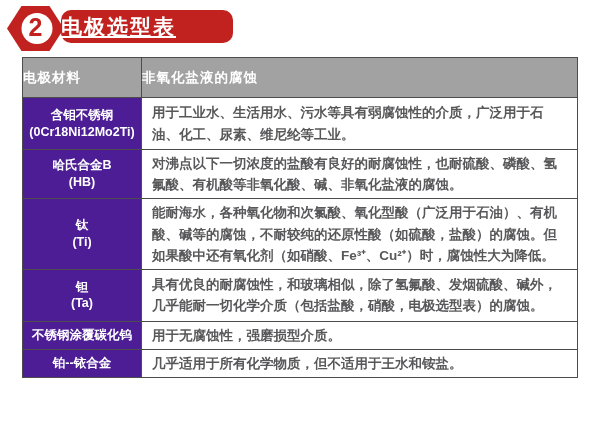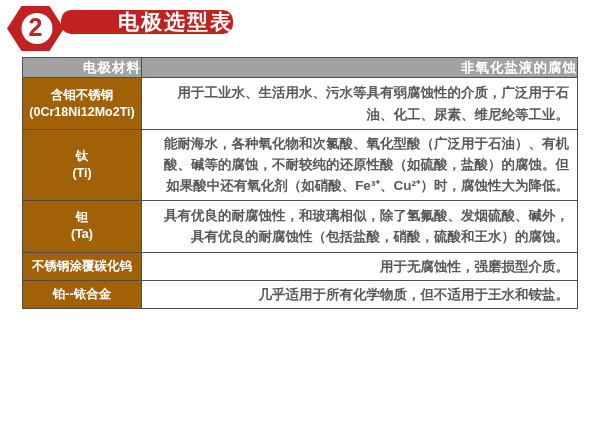--- a/index.html
+++ b/index.html
@@ -21,64 +21,65 @@
   .badge svg { display: block; width: 100%; height: 100%; }
   .badge-num {
     position: absolute; left: 50%; top: 50%;
     transform: translate(-50%, -54%);
     color: #c2221f; font-size: 25px; font-weight: bold;
     font-family: "Liberation Sans", sans-serif;
   }
 
   .banner {
     position: absolute; left: 61px; top: 10px;
-    width: 172px; height: 24px;
+    width: 172px; height: 33px;
     background: #c2221f;
     border-radius: 10px;
-    display: flex; align-items: center; justify-content: flex-end;
+    display: flex; align-items: center; justify-content: flex-start;
     color: #ffffff; font-size: 21px; font-weight: bold;
     letter-spacing: 2px;
+    text-decoration: underline;
   }
 
   
   table.etable {
     border-collapse: collapse;
     table-layout: fixed;
     margin-left: 22px;
     width: 556px;
     background: #ffffff;
   }
   .etable th, .etable td {
     border: 1.5px solid #4c4c4c;
   }
   .etable th {
     background: #a2a2a2;
     color: #ffffff;
     font-size: 13.5px;
     font-weight: bold;
-    height: 20px;
-    text-align: right;
+    height: 40px;
+    text-align: left;
     letter-spacing: 1px;
   }
   .etable col.c-mat { width: 119px; }
   td.mat {
-    background: #a16207;
+    background: #4c1d95;
     color: #ffffff;
     font-size: 12.5px;
     font-weight: bold;
     text-align: center;
     vertical-align: middle;
     line-height: 1.35;
     padding: 2px 1px;
   }
   td.desc {
     color: #58585a;
     font-size: 13.5px;
     font-weight: bold;
-    text-align: right;
+    text-align: left;
     vertical-align: middle;
     line-height: 1.57;
     padding: 3px 8px 3px 10px;
   }
   tr.h52 { height: 52px; }
   tr.h48 { height: 48px; }
   tr.h64 { height: 64px; }
   tr.h69 { height: 69px; }
   tr.h27 { height: 27px; }
 </style>
@@ -110,33 +111,40 @@
     </tr>
   </thead>
   <tbody>
     <tr class="h52">
       <td class="mat">
         <div>含钼不锈钢</div>
         <div>(0Cr18Ni12Mo2Ti)</div>
       </td>
       <td class="desc">用于工业水、生活用水、污水等具有弱腐蚀性的介质，广泛用于石油、化工、尿素、维尼纶等工业。</td>
     </tr>
+    <tr class="h48">
+      <td class="mat">
+        <div>哈氏合金B</div>
+        <div>(HB)</div>
+      </td>
+      <td class="desc">对沸点以下一切浓度的盐酸有良好的耐腐蚀性，也耐硫酸、磷酸、氢氟酸、有机酸等非氧化酸、碱、非氧化盐液的腐蚀。</td>
+    </tr>
     <tr class="h69">
       <td class="mat">
         <div>钛</div>
         <div>(Ti)</div>
       </td>
       <td class="desc">能耐海水，各种氧化物和次氯酸、氧化型酸（广泛用于石油）、有机酸、碱等的腐蚀，不耐较纯的还原性酸（如硫酸，盐酸）的腐蚀。但如果酸中还有氧化剂（如硝酸、Fe³⁺、Cu²⁺）时，腐蚀性大为降低。</td>
     </tr>
     <tr class="h52">
       <td class="mat">
         <div>钽</div>
         <div>(Ta)</div>
       </td>
-      <td class="desc">具有优良的耐腐蚀性，和玻璃相似，除了氢氟酸、发烟硫酸、碱外，具有优良的耐腐蚀性（包括盐酸，硝酸，硫酸和王水）的腐蚀。</td>
+      <td class="desc">具有优良的耐腐蚀性，和玻璃相似，除了氢氟酸、发烟硫酸、碱外，几乎能耐一切化学介质（包括盐酸，硝酸，电极选型表）的腐蚀。</td>
     </tr>
     <tr class="h27">
       <td class="mat">
         <div>不锈钢涂覆碳化钨</div>
         <div></div>
       </td>
       <td class="desc">用于无腐蚀性，强磨损型介质。</td>
     </tr>
     <tr class="h27">
       <td class="mat">

